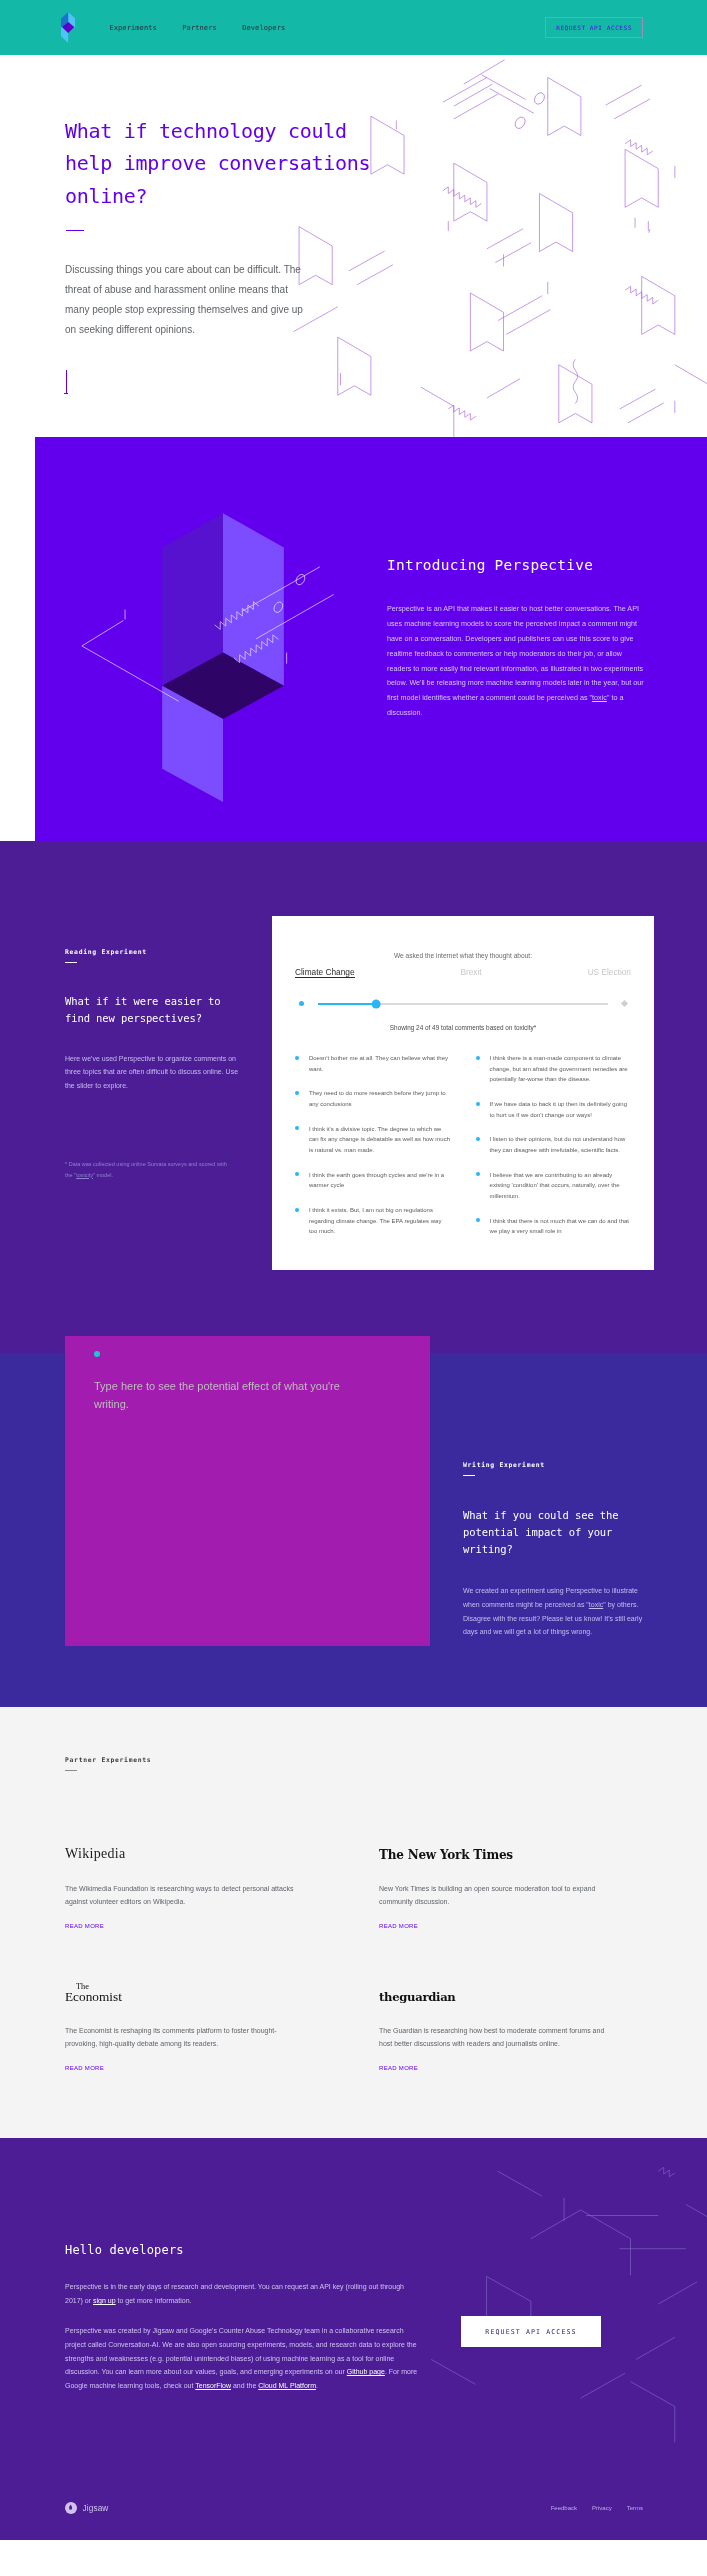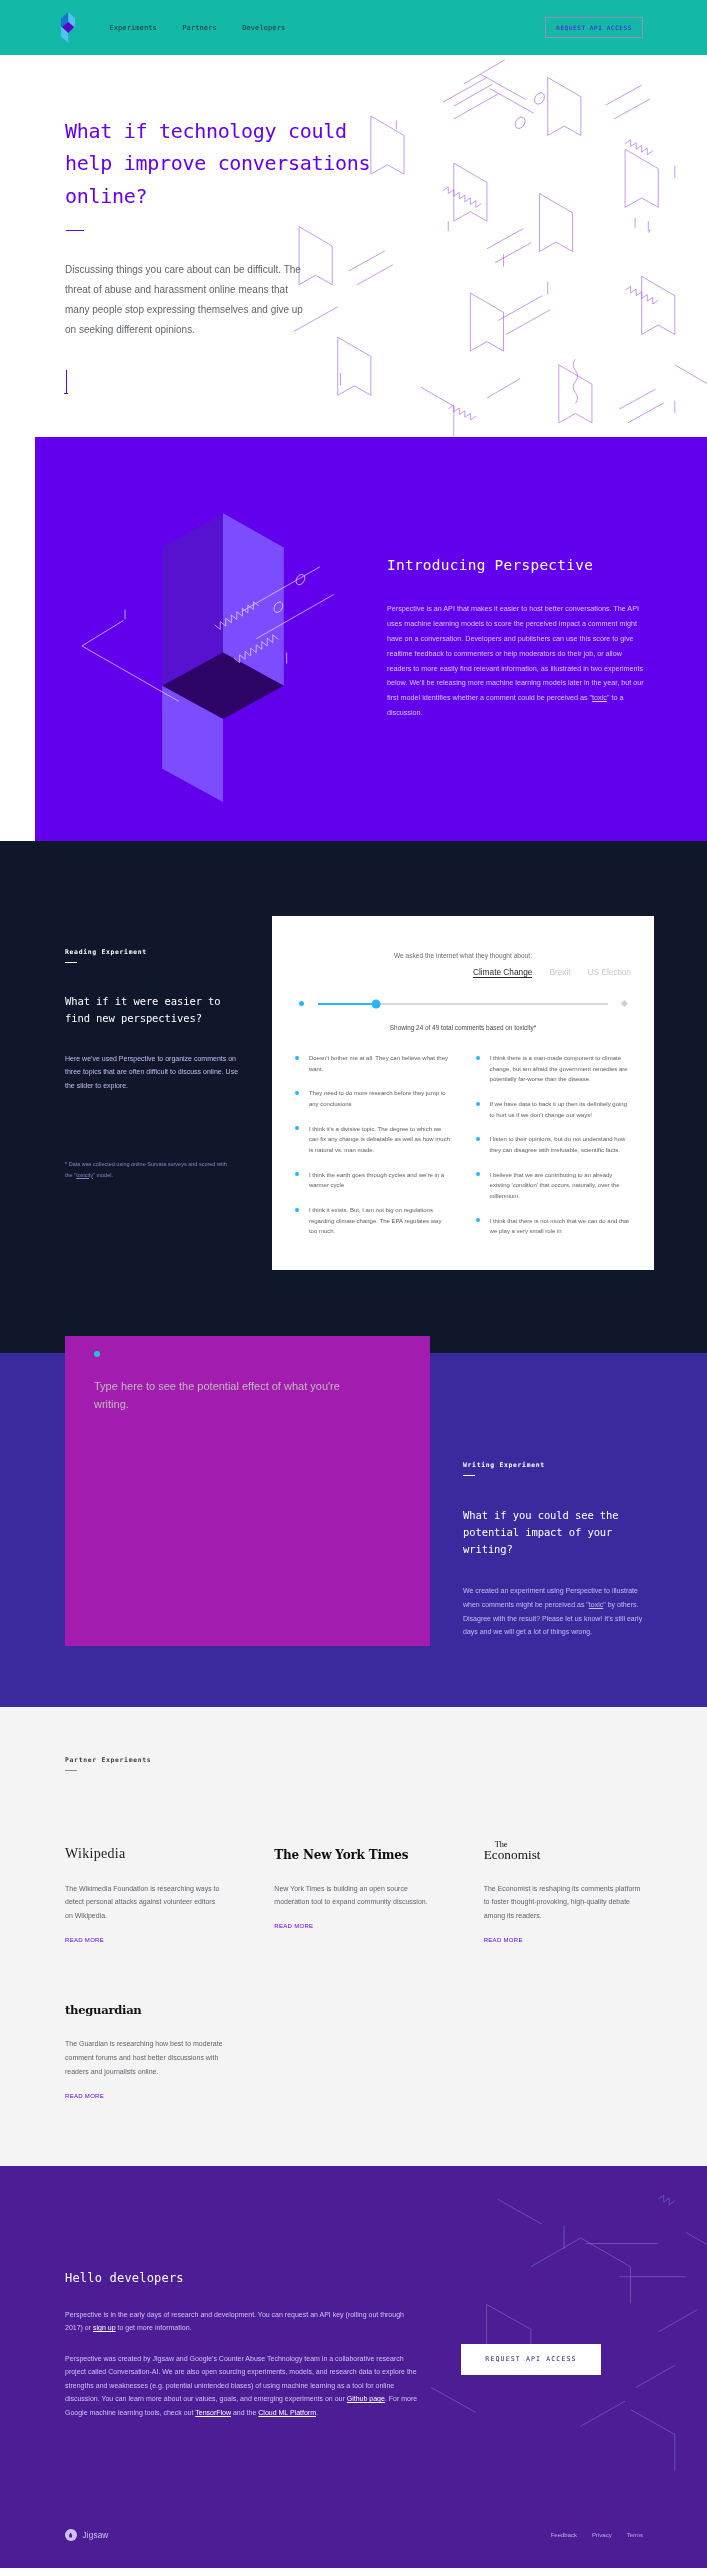--- a/index.html
+++ b/index.html
@@ -117,21 +117,21 @@
     color: #d8c8fb;
     width: 260px;
   }
   .intro p a, .u-link {
     color: inherit;
     text-decoration: underline;
   }
 
   
   .reading {
-    background: #0f172a;
+    background: #4c1d95;
     padding: 100px 0 83px 0;
     position: relative;
   }
   .reading-grid { display: flex; padding-left: 65px; }
   .exp-label {
     font-family: "DejaVu Sans Mono", monospace;
     font-size: 6.4px;
     font-weight: 700;
     letter-spacing: 0.7px;
     color: #ffffff;
@@ -173,21 +173,21 @@
     margin-top: -25.4px;
   }
   .card-q {
     text-align: center;
     font-size: 6.6px;
     color: #6b6b6b;
     margin-top: 14.4px;
   }
   .topics {
     display: flex;
-    justify-content: flex-end;
+    justify-content: space-between;
     gap: 17px;
     margin-top: 7.7px;
   }
   .topic {
     font-size: 8.3px;
     color: #c7c7c7;
     cursor: pointer;
   }
   .topic.active {
     color: #2b2b2b;
@@ -302,21 +302,21 @@
 
   
   .partners {
     background: #f4f4f5;
     padding: 49px 65px 66px 65px;
   }
   .partners .exp-label { color: #3c3c3c; }
   .partners .exp-label-rule { background: #8a8a8a; }
   .partner-grid {
     display: grid;
-    grid-template-columns: 1fr 1fr 1fr;
+    grid-template-columns: 1fr 1fr;
     column-gap: 50px;
     row-gap: 48px;
     margin-top: 65px;
   }
   .partner-logo { height: 25.4px; display: flex; align-items: flex-end; }
   .logo-wikipedia {
     font-family: "Liberation Serif", serif;
     font-size: 14px;
     color: #1c1c1c;
     letter-spacing: 0.3px;

